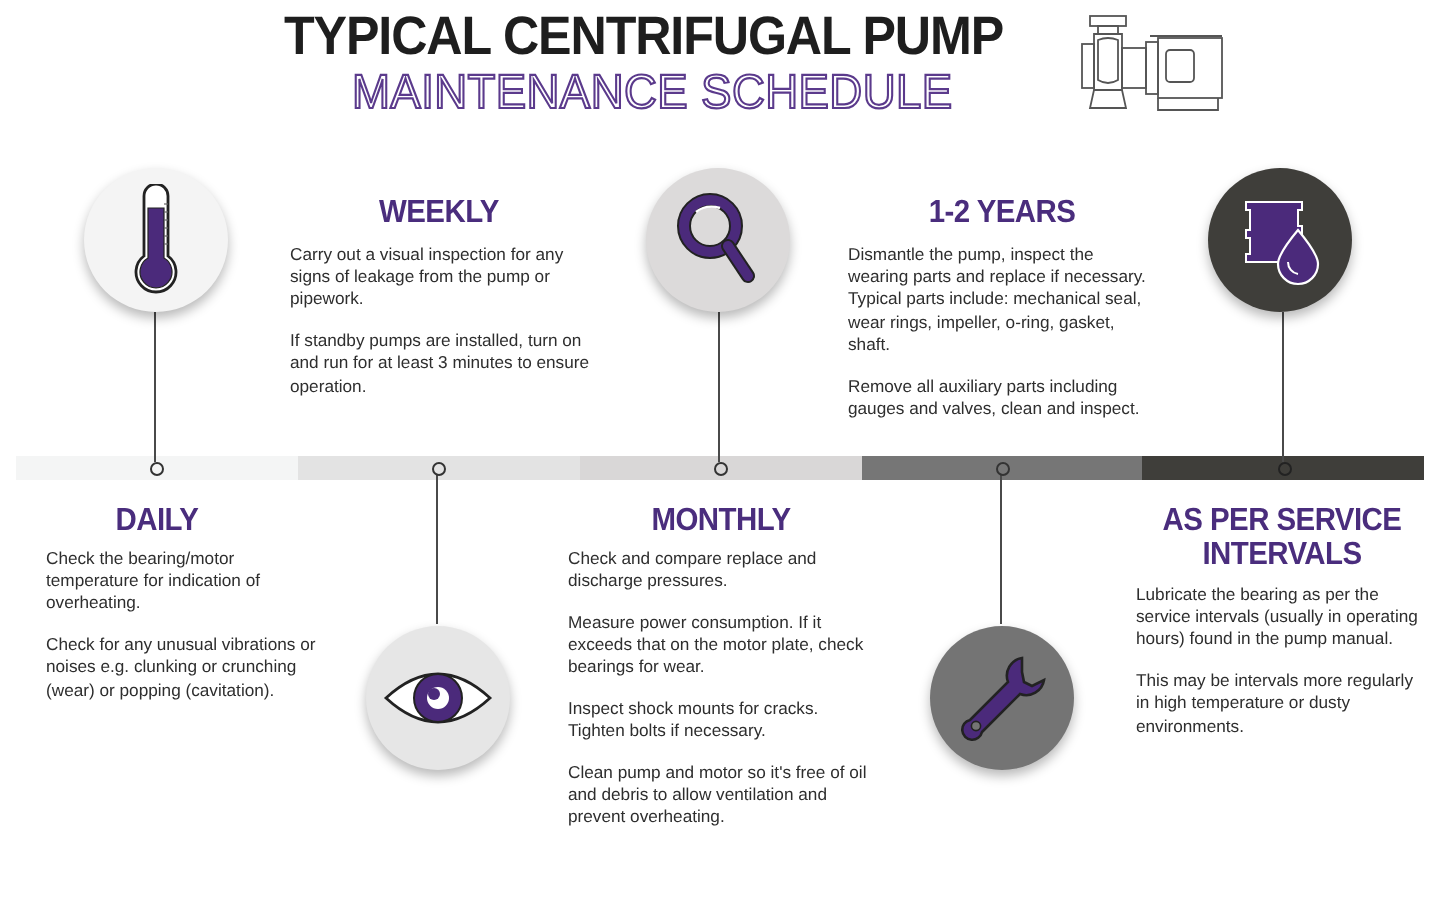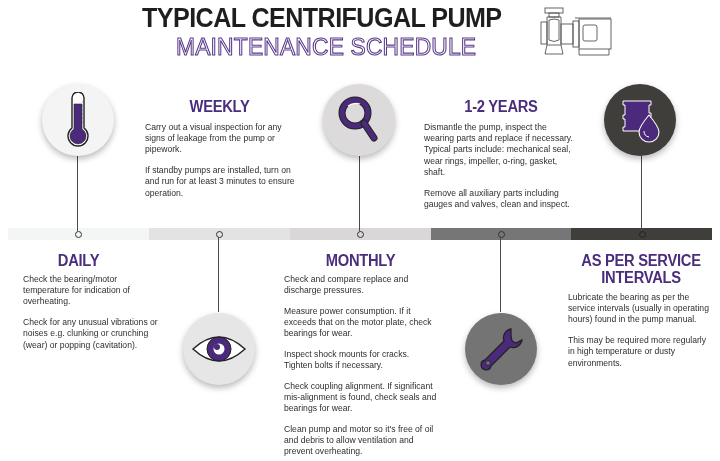--- a/index.html
+++ b/index.html
@@ -115,27 +115,26 @@
 <div class="body" style="left:145px;top:122px;width:150px;">
   <p>Carry out a visual inspection for any signs of leakage from the pump or pipework.</p>
   <p>If standby pumps are installed, turn on and run for at least 3 minutes to ensure operation.</p>
 </div>
 
 <div class="head" style="left:290px;top:252px;width:141px;">MONTHLY</div>
 <div class="body" style="left:284px;top:274px;width:153px;">
   <p>Check and compare replace and discharge pressures.</p>
   <p>Measure power consumption. If it exceeds that on the motor plate, check bearings for wear.</p>
   <p>Inspect shock mounts for cracks. Tighten bolts if necessary.</p>
-  <p>Check coupling alignment. If significant mis-alignment is found, check seals and bearings for wear.</p>
   <p>Clean pump and motor so it's free of oil and debris to allow ventilation and prevent overheating.</p>
 </div>
 
 <div class="head" style="left:431px;top:98px;width:140px;">1-2 YEARS</div>
 <div class="body" style="left:424px;top:122px;width:154px;">
   <p>Dismantle the pump, inspect the wearing parts and replace if necessary. Typical parts include: mechanical seal, wear rings, impeller, o-ring, gasket, shaft.</p>
   <p>Remove all auxiliary parts including gauges and valves, clean and inspect.</p>
 </div>
 
 <div class="head" style="left:575px;top:252px;width:132px;">AS PER SERVICE INTERVALS</div>
 <div class="body" style="left:568px;top:292px;width:147px;">
   <p>Lubricate the bearing as per the service intervals (usually in operating hours) found in the pump manual.</p>
-  <p>This may be required more regularly in high temperature or dusty environments.</p>
+  <p>This may be intervals more regularly in high temperature or dusty environments.</p>
 </div>
 
 </body></html>

